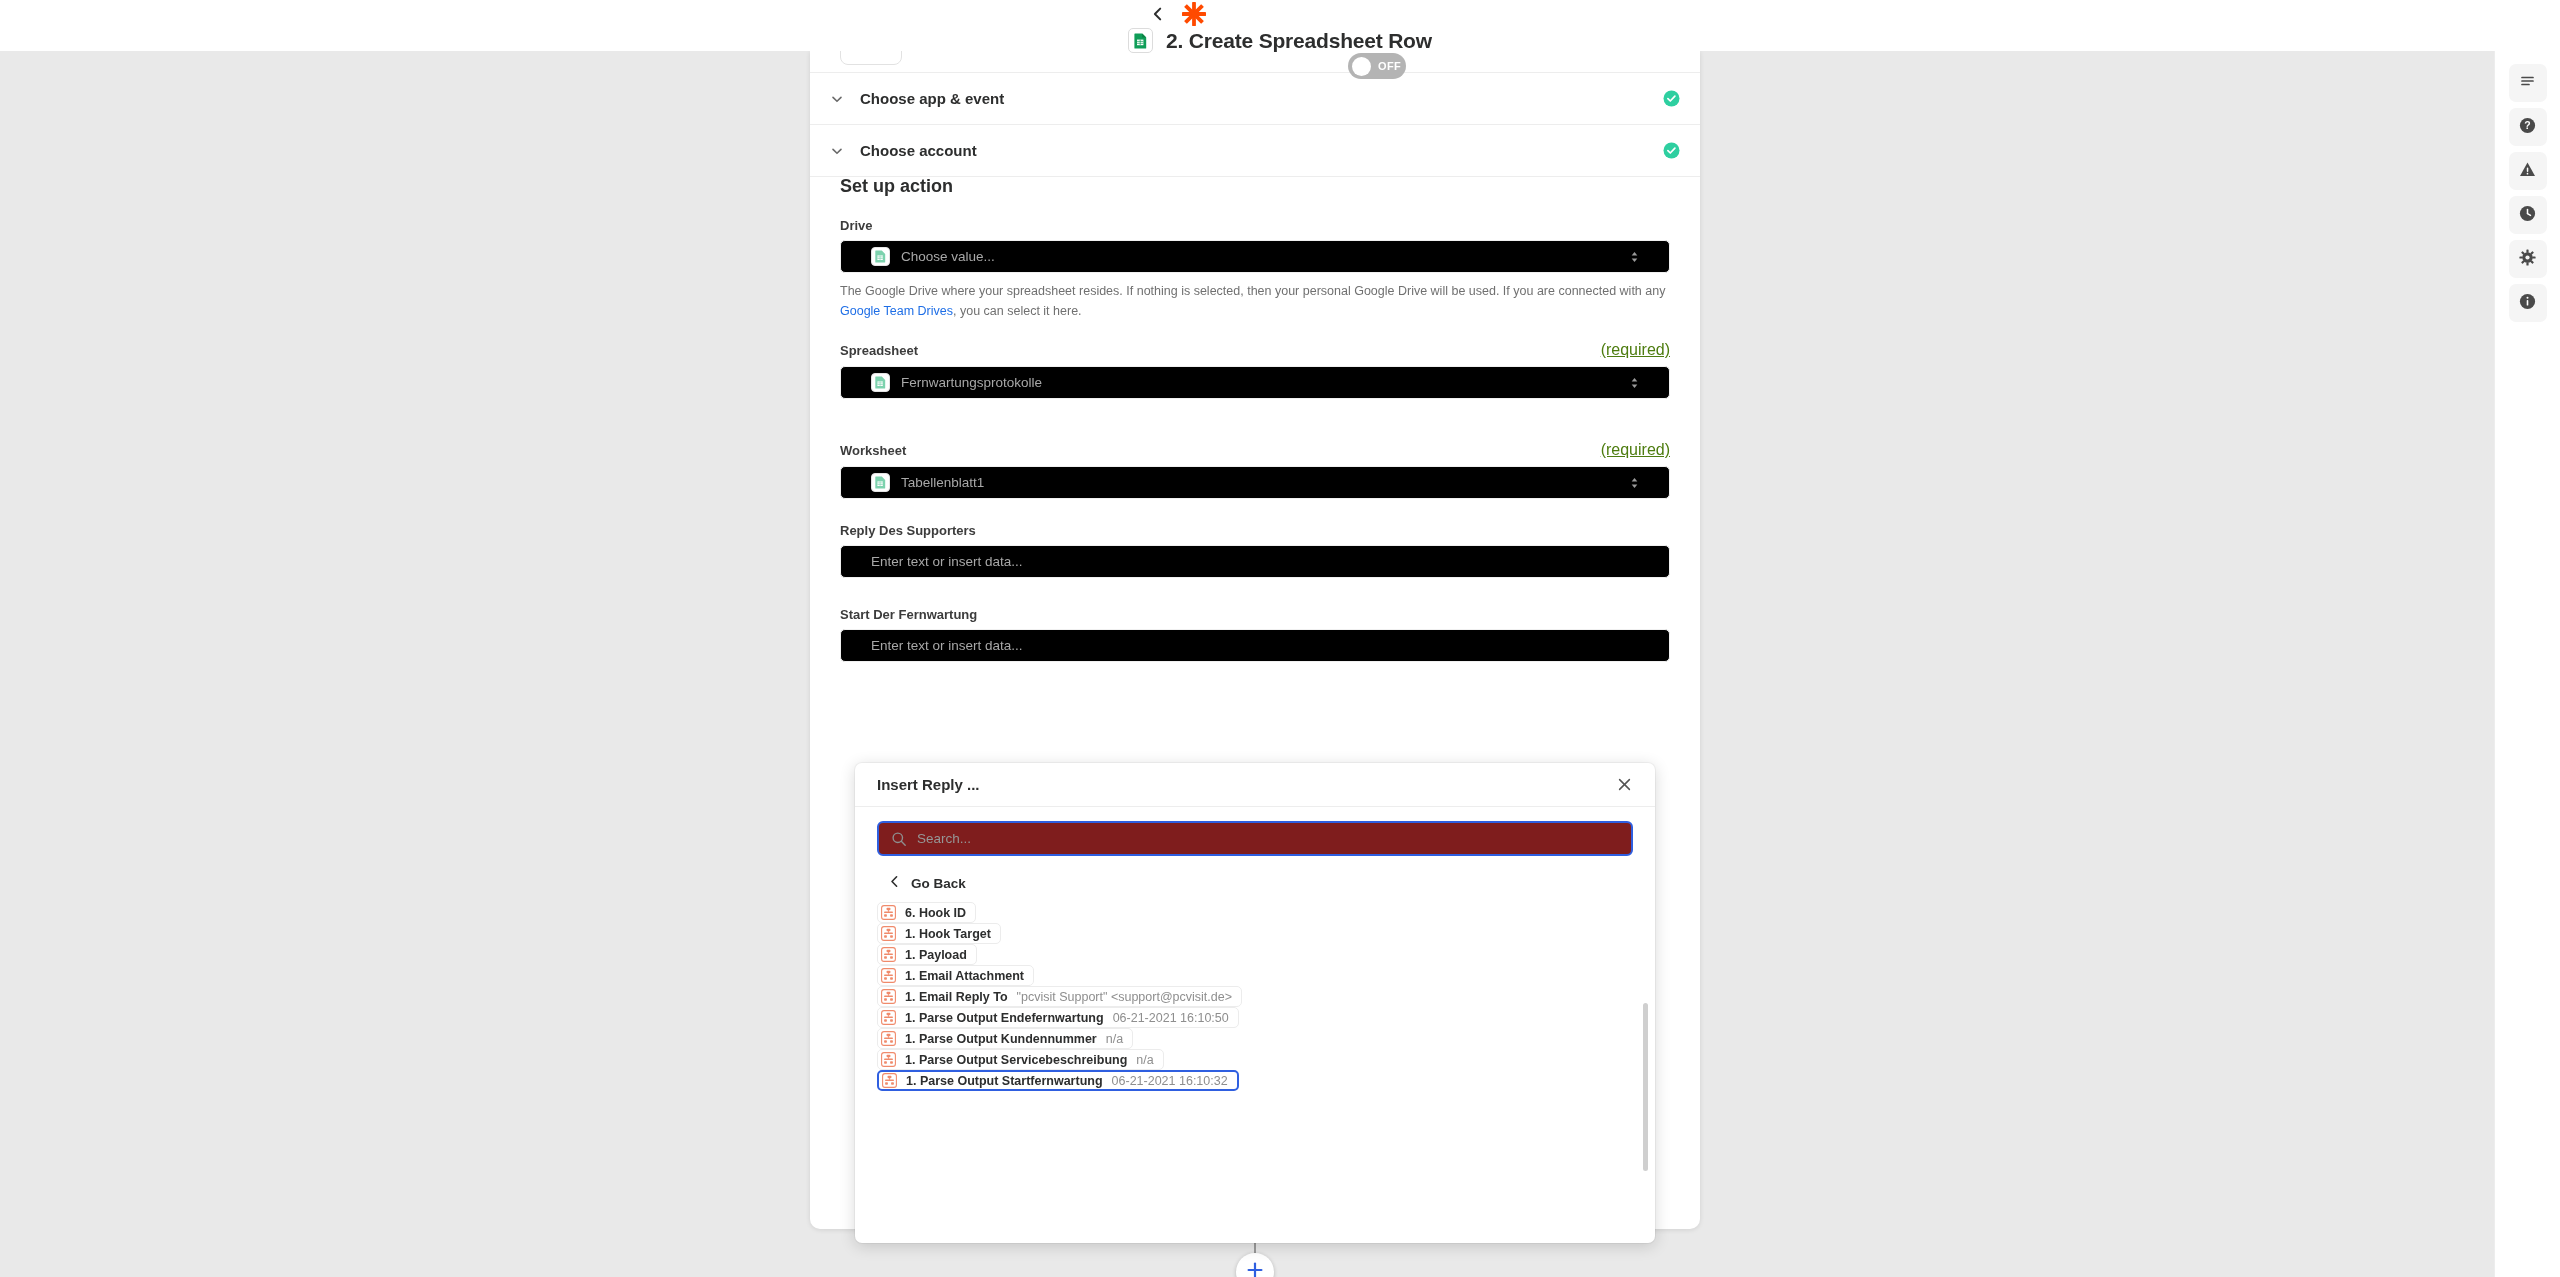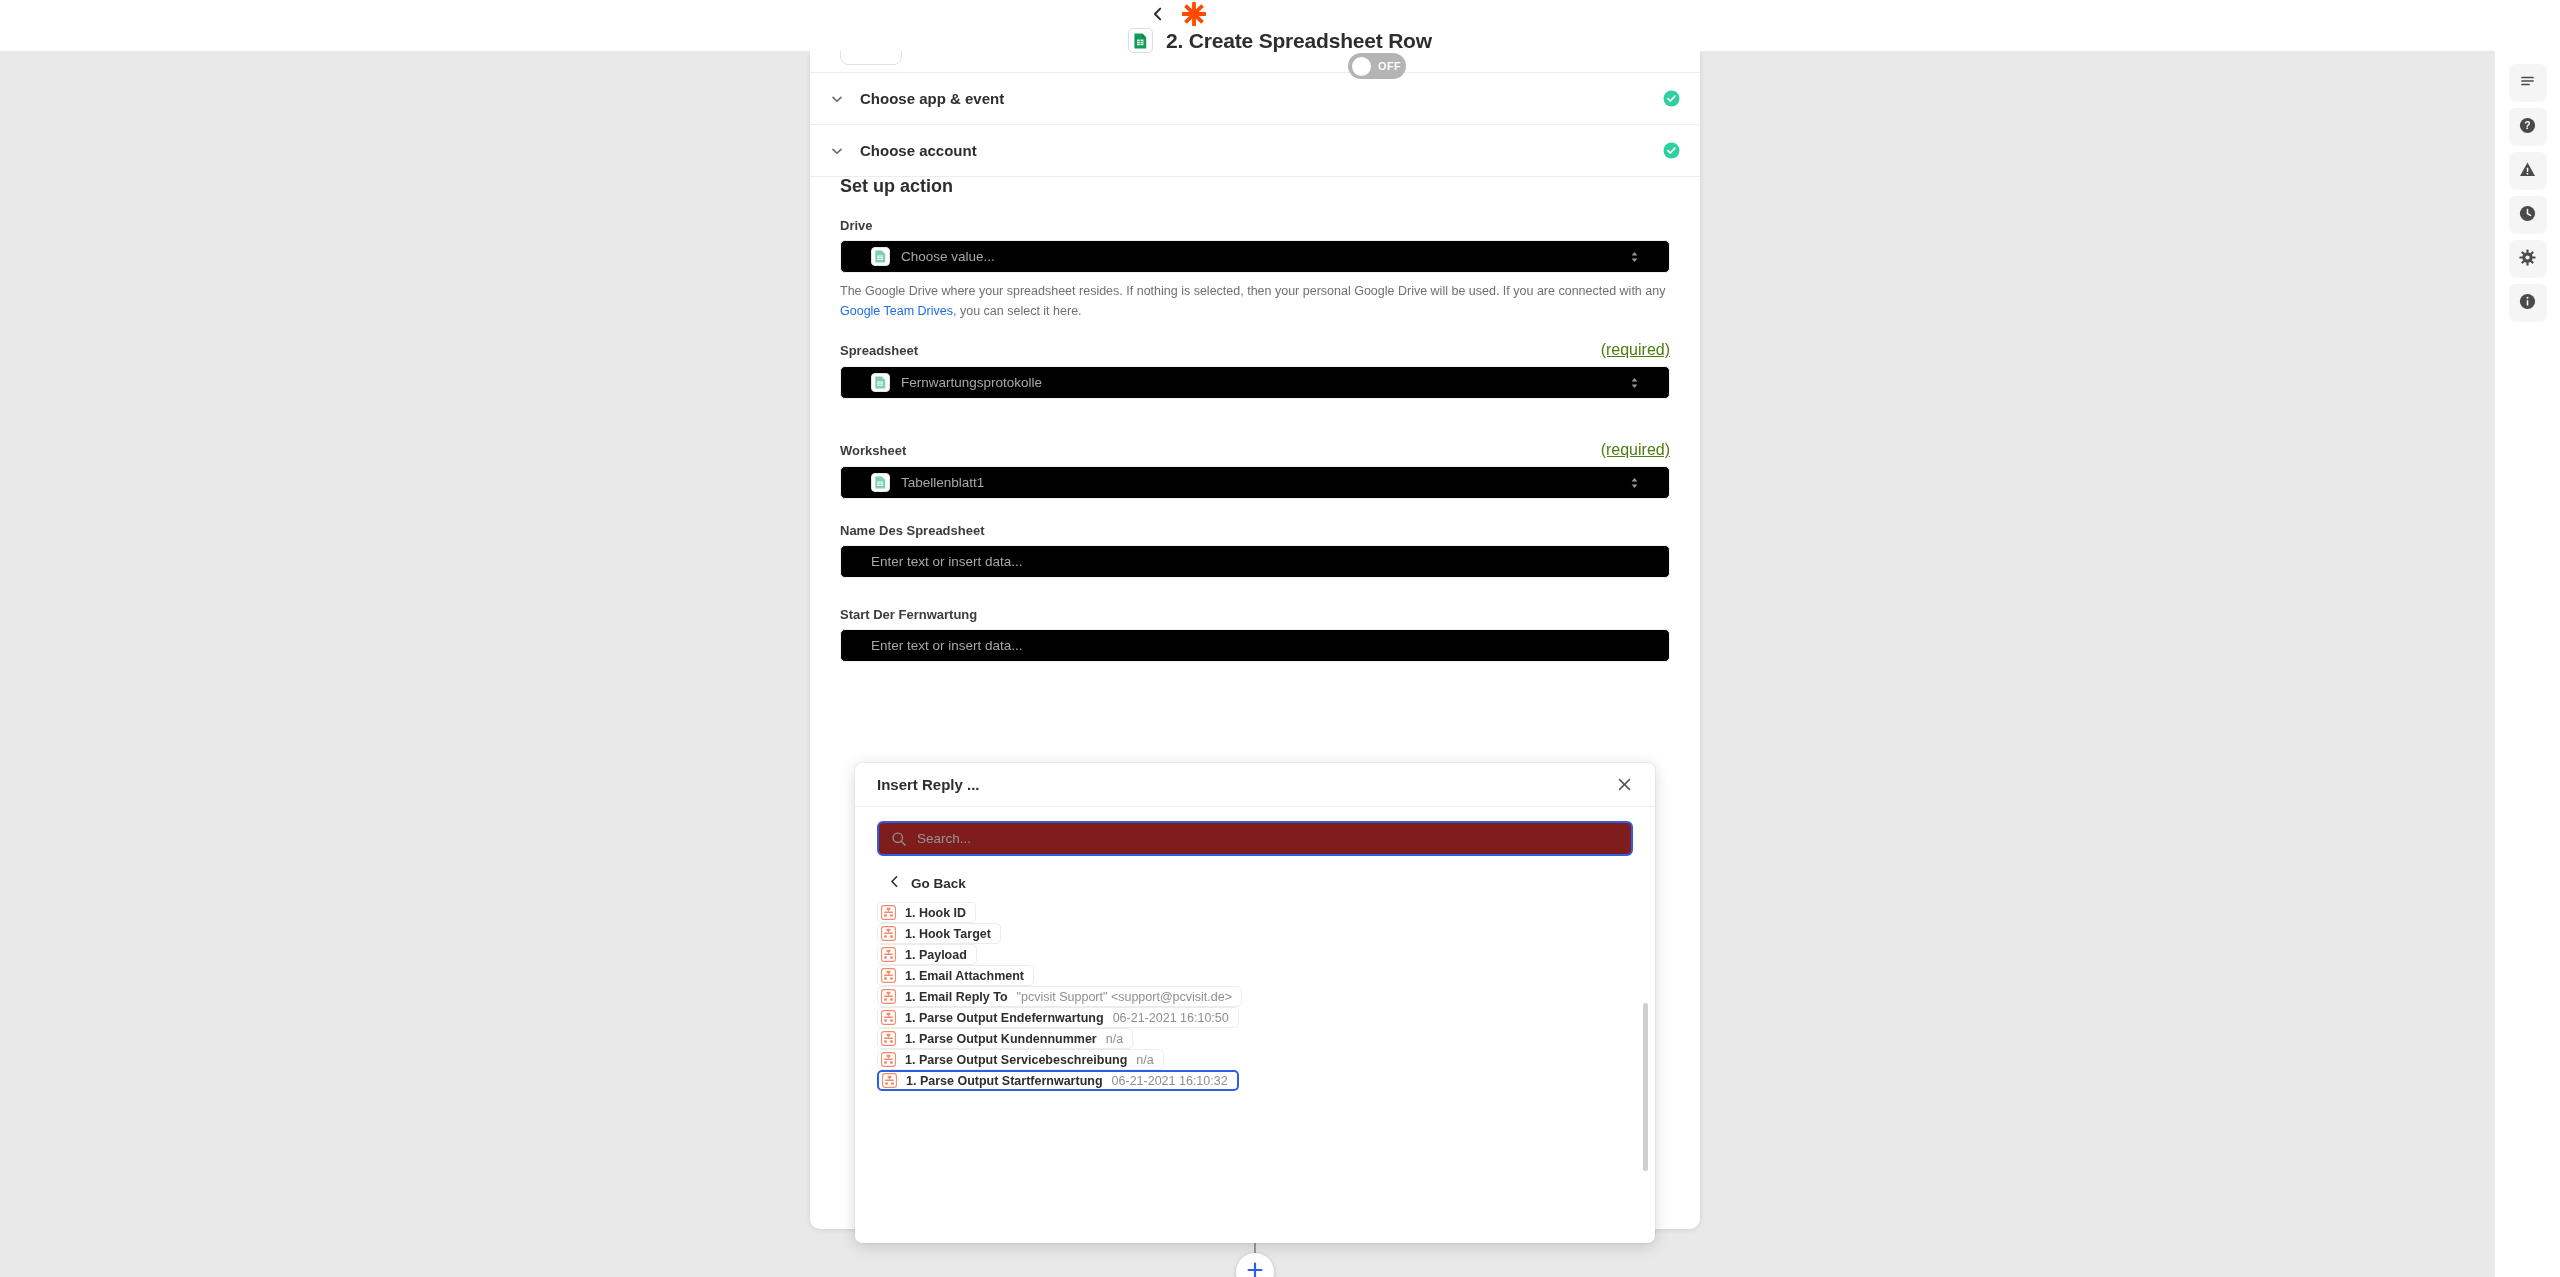--- a/index.html
+++ b/index.html
@@ -387,21 +387,21 @@
           <svg width="9" height="16" viewBox="0 0 9 16">
               <path d="M4.5 3 7.3 6.4H1.7z" fill="#9a9a9a"></path>
               <path d="M4.5 13 1.7 9.6h5.6z" fill="#9a9a9a"></path>
             </svg>
         </span>
       </div>
     </div>
 
     <div class="field" style="top:472px;">
       <div class="field-head">
-        <span class="field-label">Name Des Spreadsheet</span>
+        <span class="field-label">Reply Des Supporters</span>
         <span class="field-req"></span>
       </div>
       <div class="field-input">
         <span class="field-value">Enter text or insert data...</span>
       </div>
     </div>
 
     <div class="field" style="top:556px;">
       <div class="field-head">
         <span class="field-label">Start Der Fernwartung</span>
@@ -450,21 +450,21 @@
     <div class="panel-list" id="panel-list">
         <div class="data-row"><div class="data-item">
             <span class="hook-ico"><svg width="15" height="15" viewBox="0 0 15 15">
                 <rect x="0.6" y="0.6" width="13.8" height="13.8" rx="2.4" fill="#fff" stroke="#f08a6b" stroke-width="1.1"></rect>
                 <rect x="5.6" y="2.7" width="3.8" height="2.6" rx="0.7" fill="#f08a6b"></rect>
                 <rect x="3.1" y="6.6" width="8.8" height="1.5" rx="0.6" fill="#f08a6b"></rect>
                 <rect x="3.1" y="9.2" width="2.8" height="2.6" rx="0.7" fill="#f08a6b"></rect>
                 <rect x="9.1" y="9.2" width="2.8" height="2.6" rx="0.7" fill="#f08a6b"></rect>
                 <rect x="7.0" y="5.2" width="1.0" height="1.5" fill="#f08a6b"></rect>
               </svg></span>
-            <span class="data-label">1. Hook ID</span>
+            <span class="data-label">6. Hook ID</span>
           </div></div>
         <div class="data-row"><div class="data-item">
             <span class="hook-ico"><svg width="15" height="15" viewBox="0 0 15 15">
                 <rect x="0.6" y="0.6" width="13.8" height="13.8" rx="2.4" fill="#fff" stroke="#f08a6b" stroke-width="1.1"></rect>
                 <rect x="5.6" y="2.7" width="3.8" height="2.6" rx="0.7" fill="#f08a6b"></rect>
                 <rect x="3.1" y="6.6" width="8.8" height="1.5" rx="0.6" fill="#f08a6b"></rect>
                 <rect x="3.1" y="9.2" width="2.8" height="2.6" rx="0.7" fill="#f08a6b"></rect>
                 <rect x="9.1" y="9.2" width="2.8" height="2.6" rx="0.7" fill="#f08a6b"></rect>
                 <rect x="7.0" y="5.2" width="1.0" height="1.5" fill="#f08a6b"></rect>
               </svg></span>

